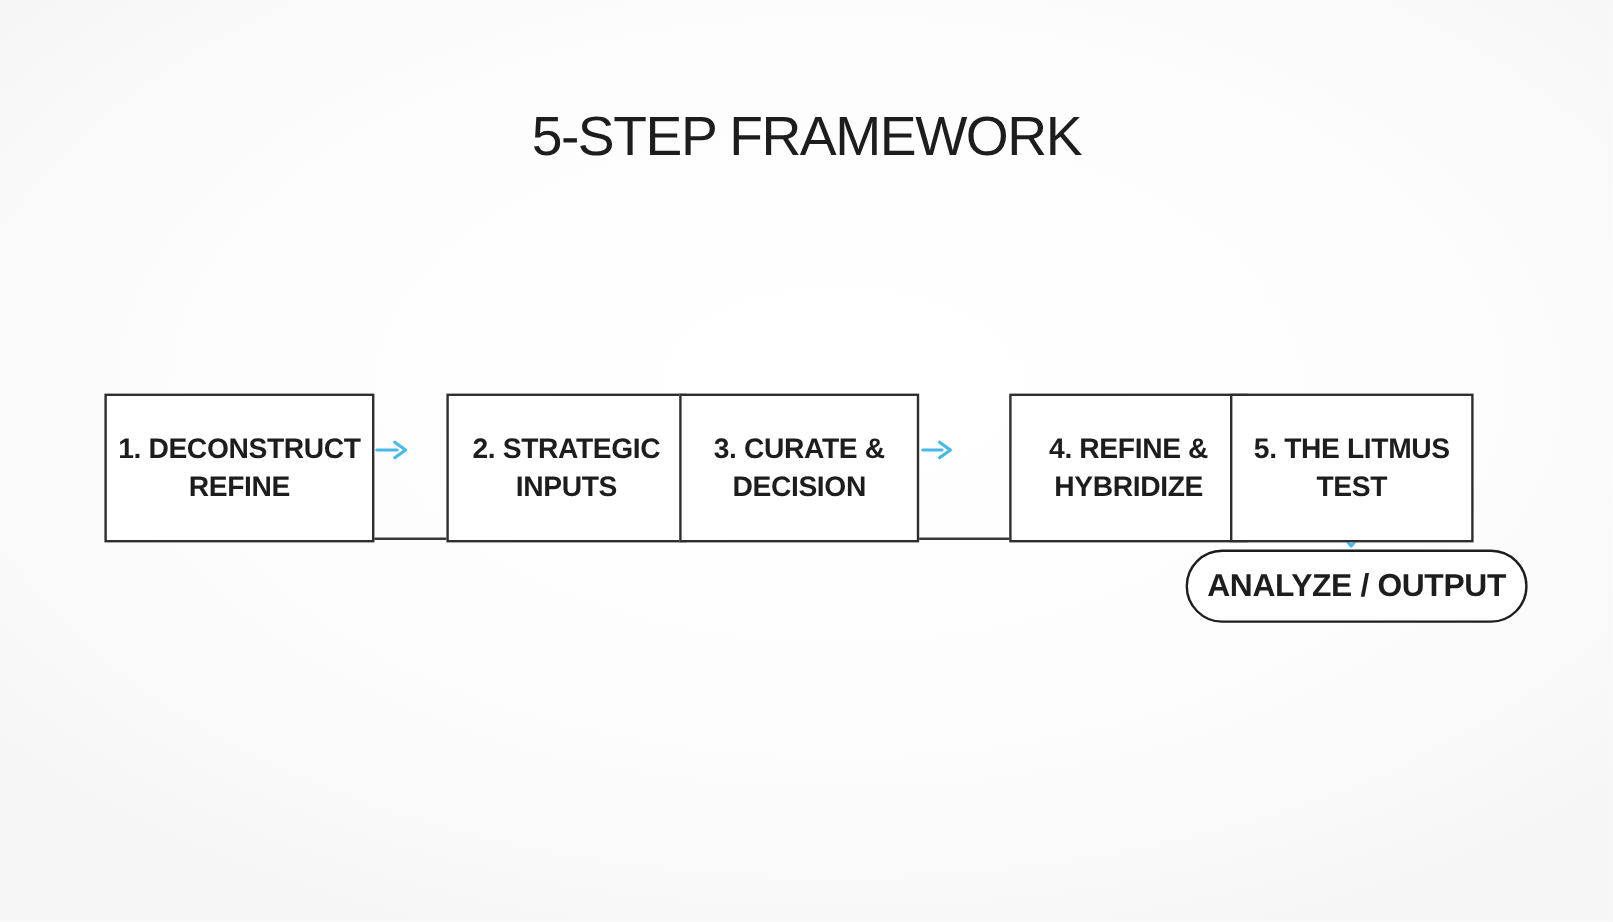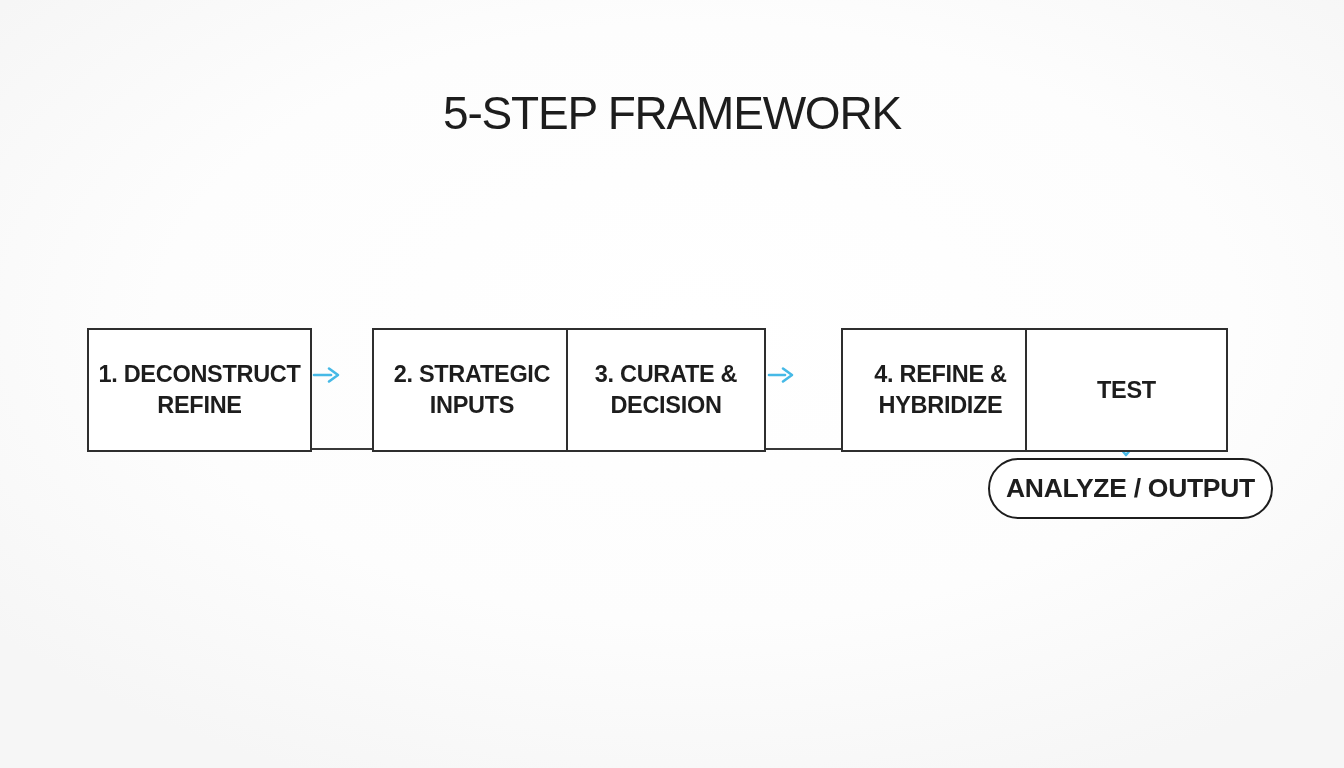--- a/index.html
+++ b/index.html
@@ -125,20 +125,21 @@
     <span>3. CURATE &amp;</span>
     <span>DECISION</span>
   </div>
 
   <div class="step-box" id="box4">
     <span>4. REFINE &amp;</span>
     <span>HYBRIDIZE</span>
   </div>
 
   <div class="step-box" id="box5">
+    <span>5. THE LITMUS</span>
     <span>TEST</span>
   </div>
 
   <div class="pill">
     <span>ANALYZE / OUTPUT</span>
   </div>
 
 </div>
 
 </body></html>

